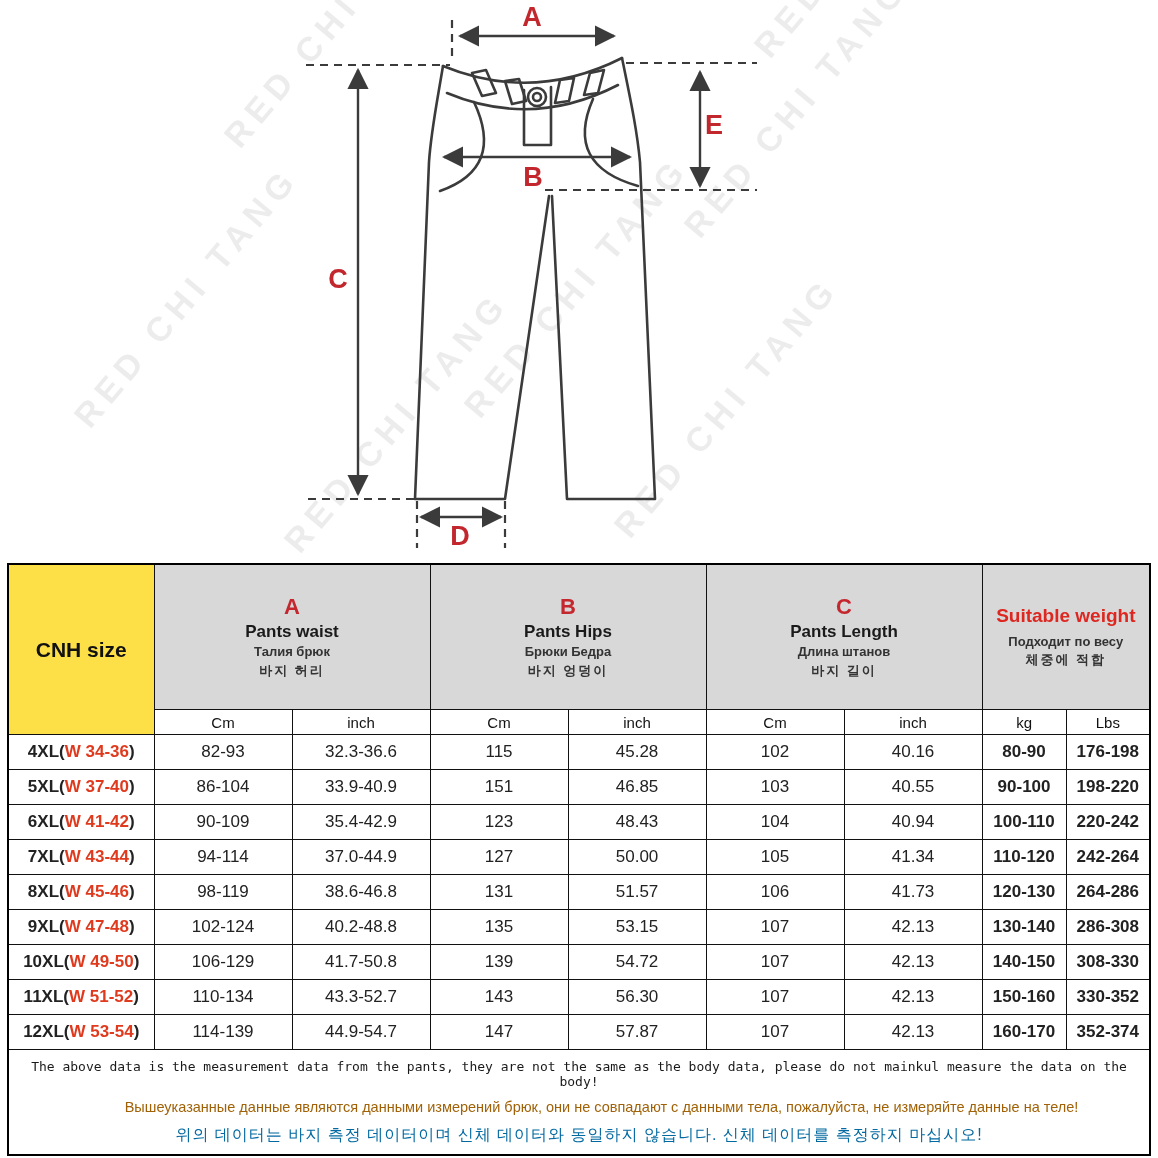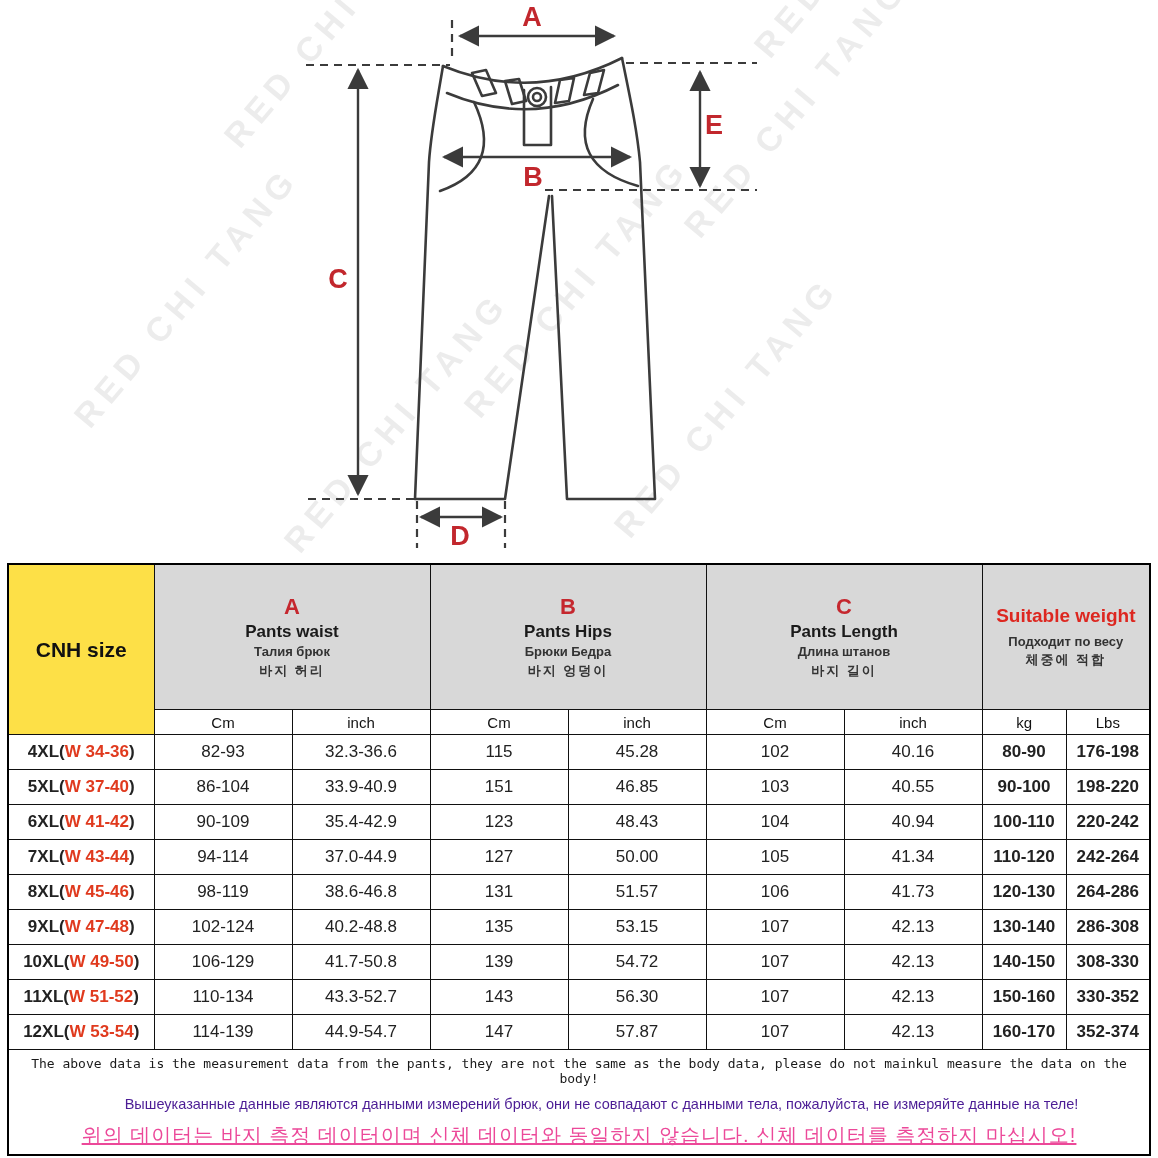--- a/index.html
+++ b/index.html
@@ -28,22 +28,22 @@
   .g-ko{font-size:13px;color:#333;line-height:1.45;letter-spacing:2px;}
   .w-title{font-size:19px;font-weight:bold;color:#dd2720;line-height:1.3;margin-bottom:4px;}
   .unit-row td{height:24px;font-size:15px;color:#111;background:#fff;}
   .data-row td{height:34px;font-size:17px;color:#222;background:#fff;}
   .size-cell{background:#ffff00;font-size:15px;font-weight:bold;color:#111;}
   .size-cell .w-red{color:#e03a1e;text-align:center;}
   .kg-val{color:#b52025;font-weight:bold;}
   .lbs-val{color:#2a6f97;font-weight:bold;}
   .note-cell{height:104px;background:#fff;}
   .note-en{font-family:"DejaVu Sans Mono",monospace;font-size:13px;color:#1a1a1a;margin:0 0 10px 0;}
-  .note-ru{font-size:14.5px;color:#4c1d95;margin:0 0 10px 0;padding-left:45px;}
-  .note-ko{font-size:20px;color:#ec4899;margin:0;letter-spacing:1px;text-decoration:underline;}
+  .note-ru{font-size:14.5px;color:#a16207;margin:0 0 10px 0;padding-left:45px;}
+  .note-ko{font-size:16px;color:#0369a1;margin:0;letter-spacing:1px;}
 </style>
 </head>
 <body>
 
 <div class="page">
 
   <div class="diagram">
     <svg width="1158" height="562" viewBox="0 0 1158 562">
       <defs>
         <marker id="ah" viewBox="0 0 10 10" refX="9" refY="5" markerWidth="9" markerHeight="9" orient="auto-start-reverse" markerUnits="strokeWidth">

